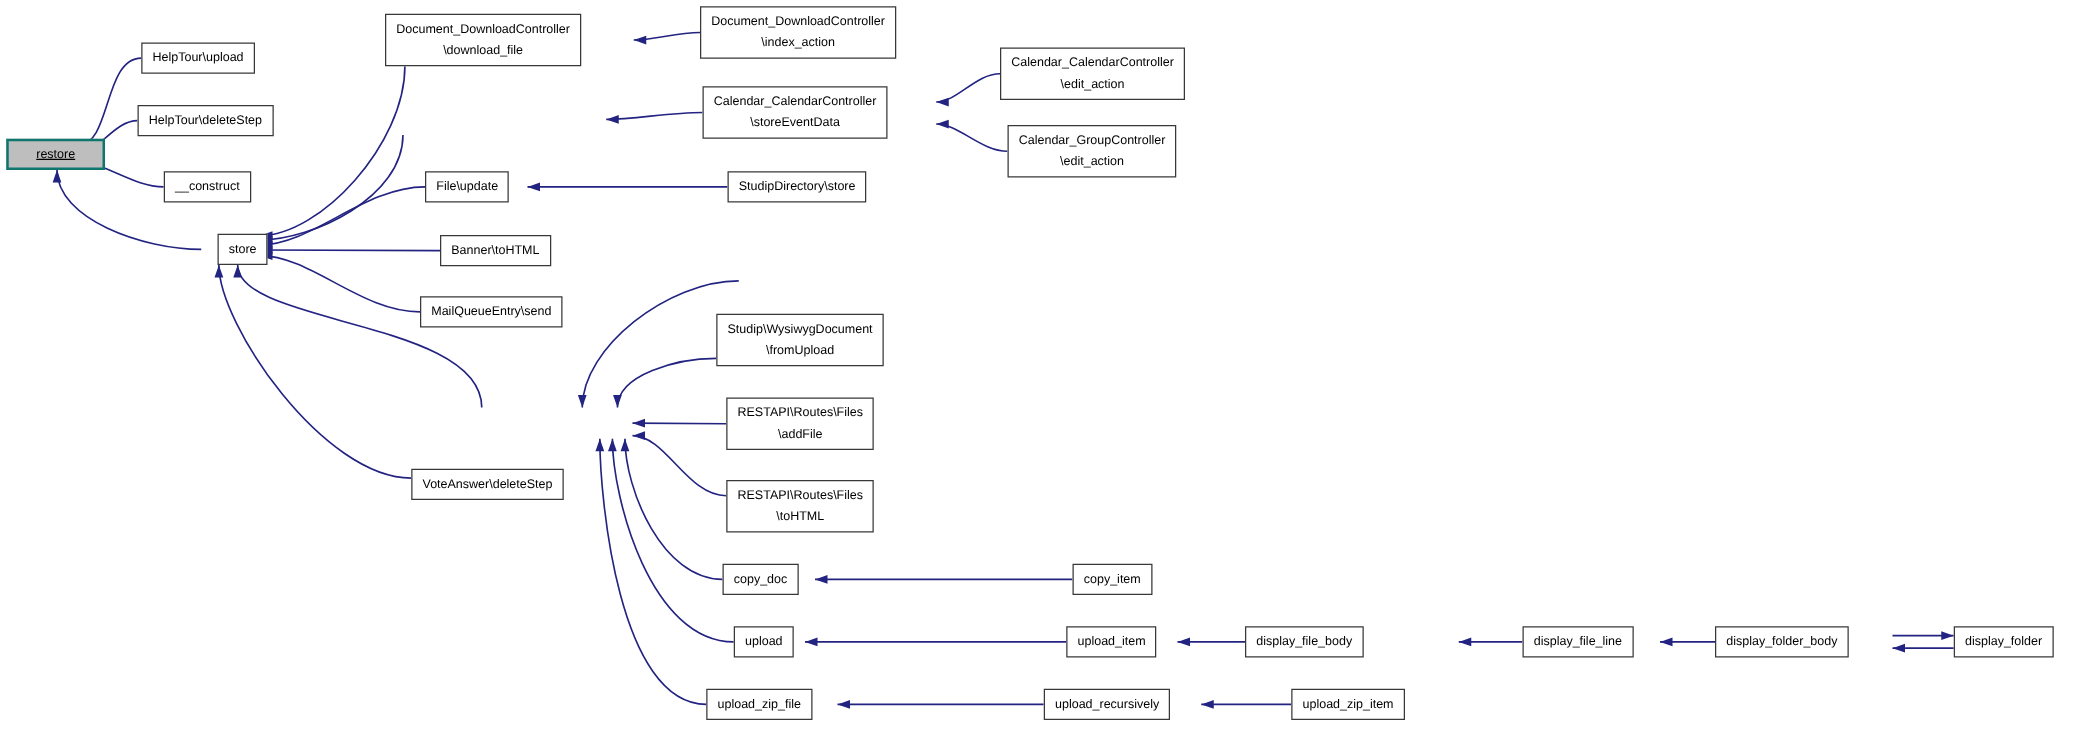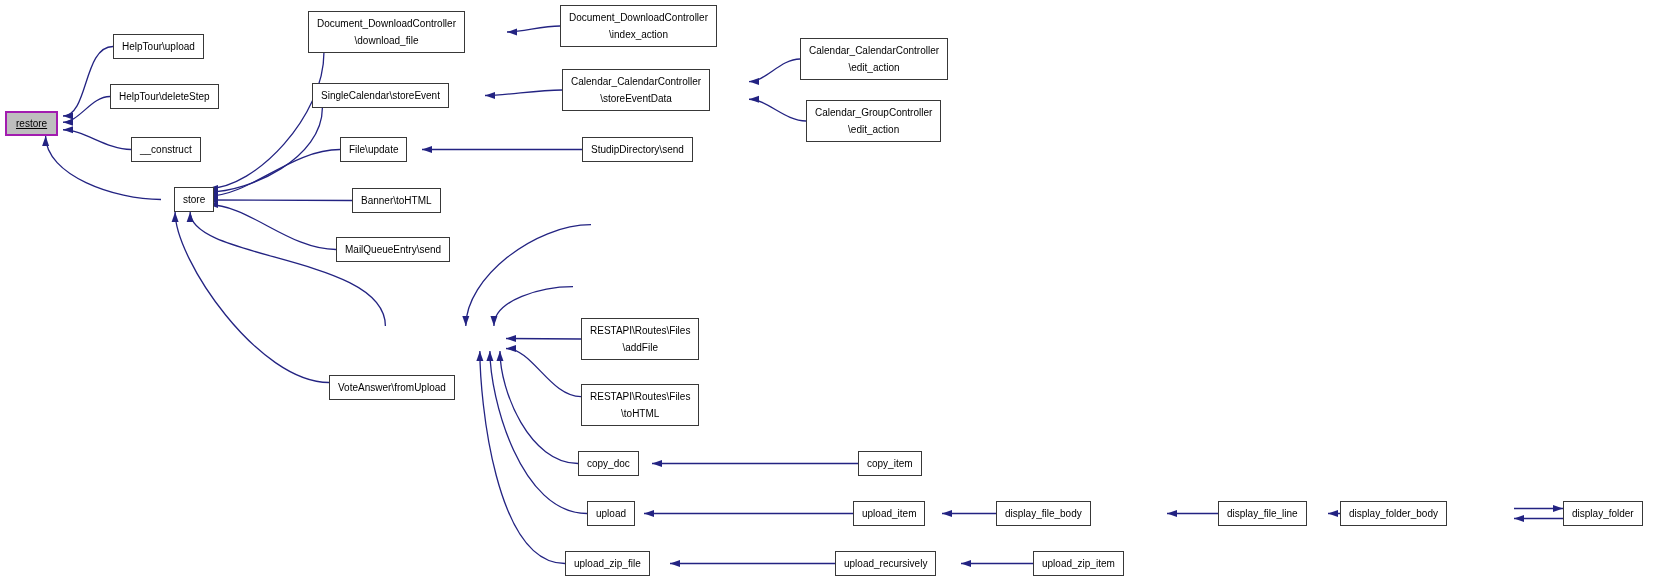--- a/index.html
+++ b/index.html
@@ -19,22 +19,22 @@
     color:var(--text,#000000);
     font-size:10px;
     line-height:17px;
     padding:3px 8px;
     text-align:center;
     white-space:nowrap;
     cursor:pointer;
   }
   .node.hl{
     background:var(--hl-fill,#bebebe);
-    border:2px solid #a21caf;
-    padding:2px 9px;
+    border:2px solid #0f766e;
+    padding:2px 22px;
     cursor:default;
     text-decoration:underline;
   }
   .node .l{display:block;}
 </style>
 </head>
 <body>
 
 <div id="canvas">
   <svg id="edges" xmlns="http://www.w3.org/2000/svg">
@@ -123,60 +123,61 @@
 
   <div class="node" id="n-ddc_download_file" style="left:308px;top:11px">
       <span class="l">Document_DownloadController</span>
       <span class="l">\download_file</span>
     </div>
   <div class="node" id="n-ddc_index_action" style="left:560px;top:5px">
       <span class="l">Document_DownloadController</span>
       <span class="l">\index_action</span>
     </div>
 
-  <div class="node" id="n-singlecalendar_storeevent" style="left:312px;top:83px">
-      <span class="l">SingleCalendar\storeEvent</span>
-    </div>
   <div class="node" id="n-ccc_storeeventdata" style="left:562px;top:69px">
       <span class="l">Calendar_CalendarController</span>
       <span class="l">\storeEventData</span>
     </div>
   <div class="node" id="n-ccc_edit_action" style="left:800px;top:38px">
       <span class="l">Calendar_CalendarController</span>
       <span class="l">\edit_action</span>
     </div>
   <div class="node" id="n-cgc_edit_action" style="left:806px;top:100px">
       <span class="l">Calendar_GroupController</span>
       <span class="l">\edit_action</span>
     </div>
 
   <div class="node" id="n-file_update" style="left:340px;top:137px">
       <span class="l">File\update</span>
     </div>
   <div class="node" id="n-studipdirectory_copy" style="left:582px;top:137px">
-      <span class="l">StudipDirectory\send</span>
+      <span class="l">StudipDirectory\store</span>
     </div>
   <div class="node" id="n-banner_tohtml" style="left:352px;top:188px">
       <span class="l">Banner\toHTML</span>
     </div>
   <div class="node" id="n-mailqueueentry_send" style="left:336px;top:237px">
       <span class="l">MailQueueEntry\send</span>
     </div>
 
+  <div class="node" id="n-wysiwyg_fromupload" style="left:573px;top:251px">
+      <span class="l">Studip\WysiwygDocument</span>
+      <span class="l">\fromUpload</span>
+    </div>
 
   <div class="node" id="n-restapi_addfile" style="left:581px;top:318px">
       <span class="l">RESTAPI\Routes\Files</span>
       <span class="l">\addFile</span>
     </div>
   <div class="node" id="n-restapi_putfile" style="left:581px;top:384px">
       <span class="l">RESTAPI\Routes\Files</span>
       <span class="l">\toHTML</span>
     </div>
   <div class="node" id="n-voteanswer_deleteuser" style="left:329px;top:375px">
-      <span class="l">VoteAnswer\fromUpload</span>
+      <span class="l">VoteAnswer\deleteStep</span>
     </div>
 
   <div class="node" id="n-copy_doc" style="left:578px;top:451px">
       <span class="l">copy_doc</span>
     </div>
   <div class="node" id="n-copy_item" style="left:858px;top:451px">
       <span class="l">copy_item</span>
     </div>
 
   <div class="node" id="n-upload" style="left:587px;top:501px">
@@ -184,21 +185,21 @@
     </div>
   <div class="node" id="n-upload_item" style="left:853px;top:501px">
       <span class="l">upload_item</span>
     </div>
   <div class="node" id="n-display_file_body" style="left:996px;top:501px">
       <span class="l">display_file_body</span>
     </div>
   <div class="node" id="n-display_file_line" style="left:1218px;top:501px">
       <span class="l">display_file_line</span>
     </div>
-  <div class="node" id="n-display_folder_body" style="left:1340px;top:501px">
+  <div class="node" id="n-display_folder_body" style="left:1372px;top:501px">
       <span class="l">display_folder_body</span>
     </div>
   <div class="node" id="n-display_folder" style="left:1563px;top:501px">
       <span class="l">display_folder</span>
     </div>
 
   <div class="node" id="n-upload_zip_file" style="left:565px;top:551px">
       <span class="l">upload_zip_file</span>
     </div>
   <div class="node" id="n-upload_recursively" style="left:835px;top:551px">

